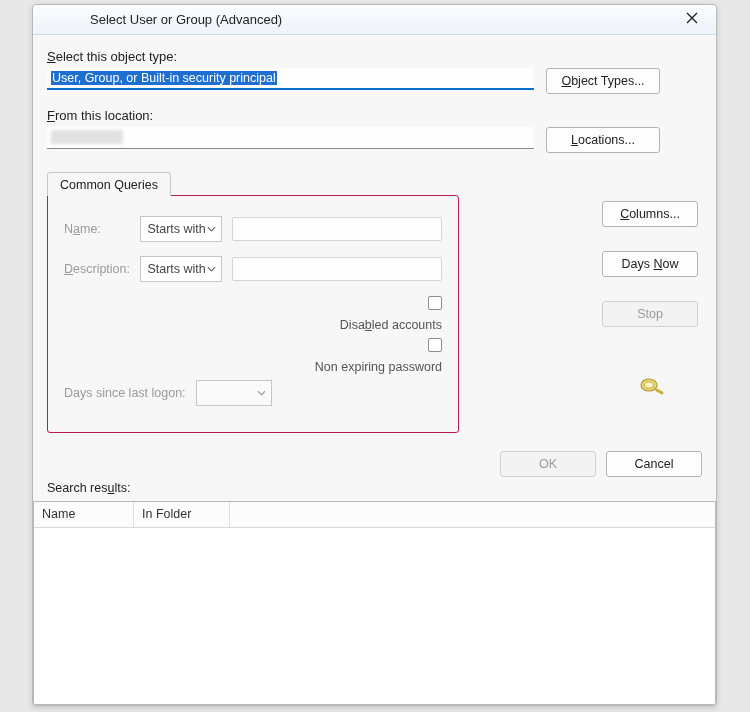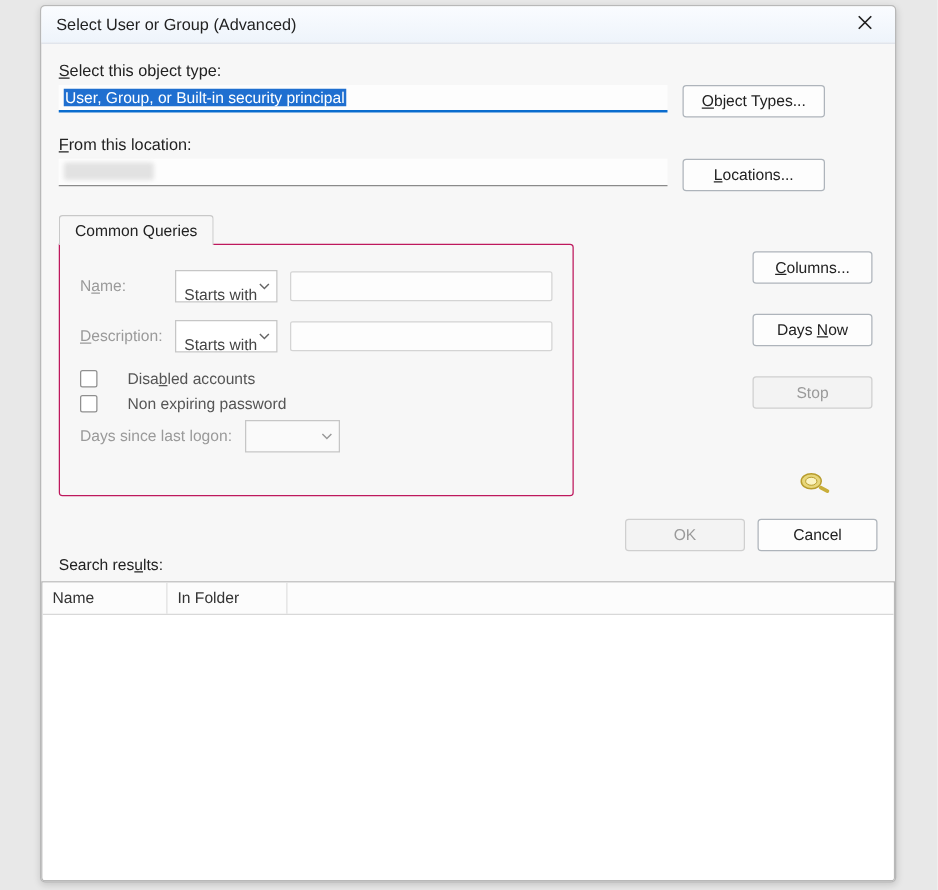--- a/index.html
+++ b/index.html
@@ -33,20 +33,21 @@
     border-bottom: 1px solid #d0d7e2;
     display: flex;
     align-items: center;
     padding: 0 8px 0 12px;
     border-radius: 4px 4px 0 0;
   }
   .titlebar-title {
     flex: 1;
     font-size: 13px;
     color: #222;
+    margin-left: 45px;
   }
   .close-btn {
     width: 32px;
     height: 22px;
     display: flex;
     align-items: center;
     justify-content: center;
     cursor: pointer;
   }
   .close-btn svg { width: 12px; height: 12px; }
@@ -148,21 +149,21 @@
     font-size: 12.5px;
     color: #9a9a9a;
   }
   .combo {
     position: relative;
     width: 96px;
     height: 24px;
     background: #fff;
     border: 1px solid #c6c6c6;
     display: flex;
-    align-items: flex-start;
+    align-items: center;
     padding: 12px 6px;
     font-size: 12.5px;
     color: #444;
   }
   .combo.disabled { color: #9a9a9a; background: #fafafa; }
   .combo .chev {
     position: absolute;
     right: 5px;
     top: 50%;
     transform: translateY(-50%);
@@ -171,24 +172,25 @@
   .chev svg { width: 9px; height: 9px; display:block; }
   .q-input {
     width: 252px;
     height: 24px;
     background: #fdfdfd;
     border: 1px solid #d4d4d4;
     border-radius: 2px;
   }
   .chk-row {
     display: flex;
-    align-items: flex-start;
-    gap: 24px;
+    align-items: flex-end;
+    gap: 8px;
     margin-bottom: 6px;
     margin-top: 4px;
+    flex-direction: column;
   }
   .chk {
     width: 14px; height: 14px;
     border: 1px solid #8f8f8f;
     background: #fff;
     border-radius: 2px;
   }
   .chk-label { font-size: 12.5px; color: #555; }
   .days-row { display:flex; align-items:center; gap:10px; }
   .days-label { color:#9a9a9a; font-size:12.5px; }

